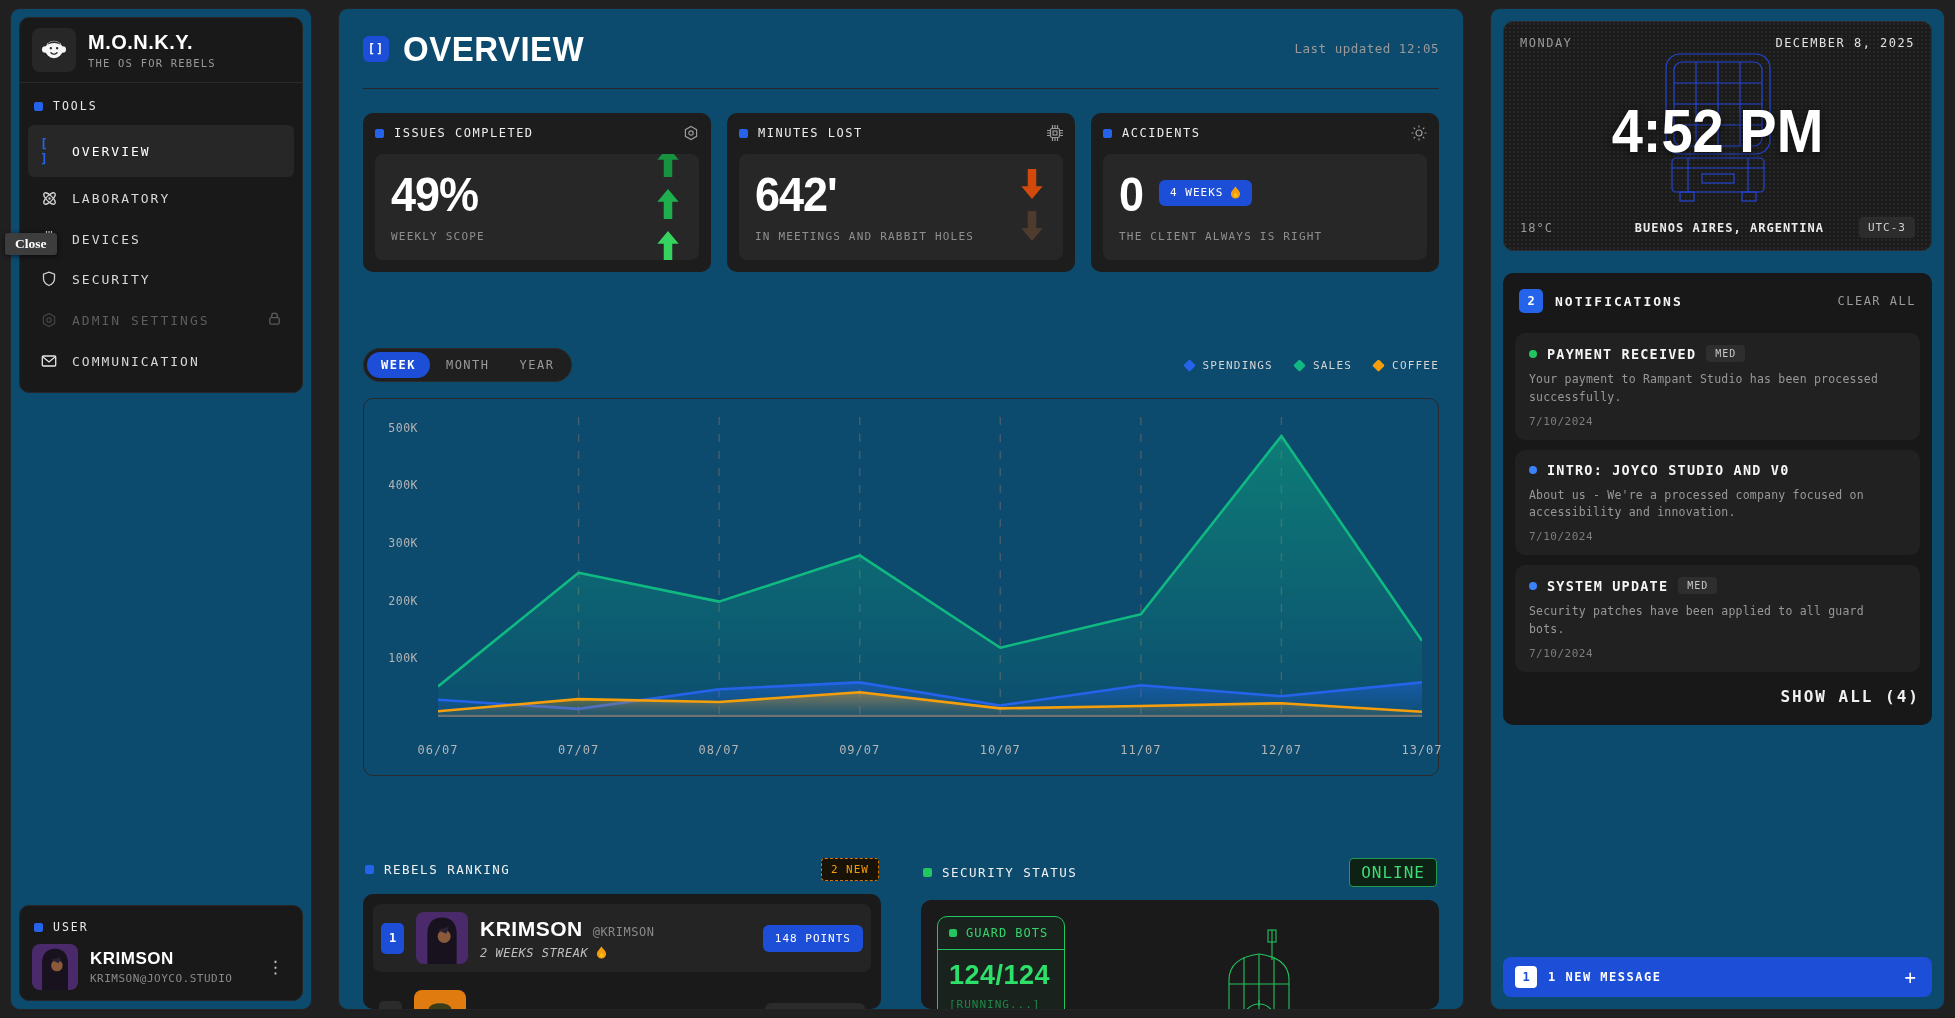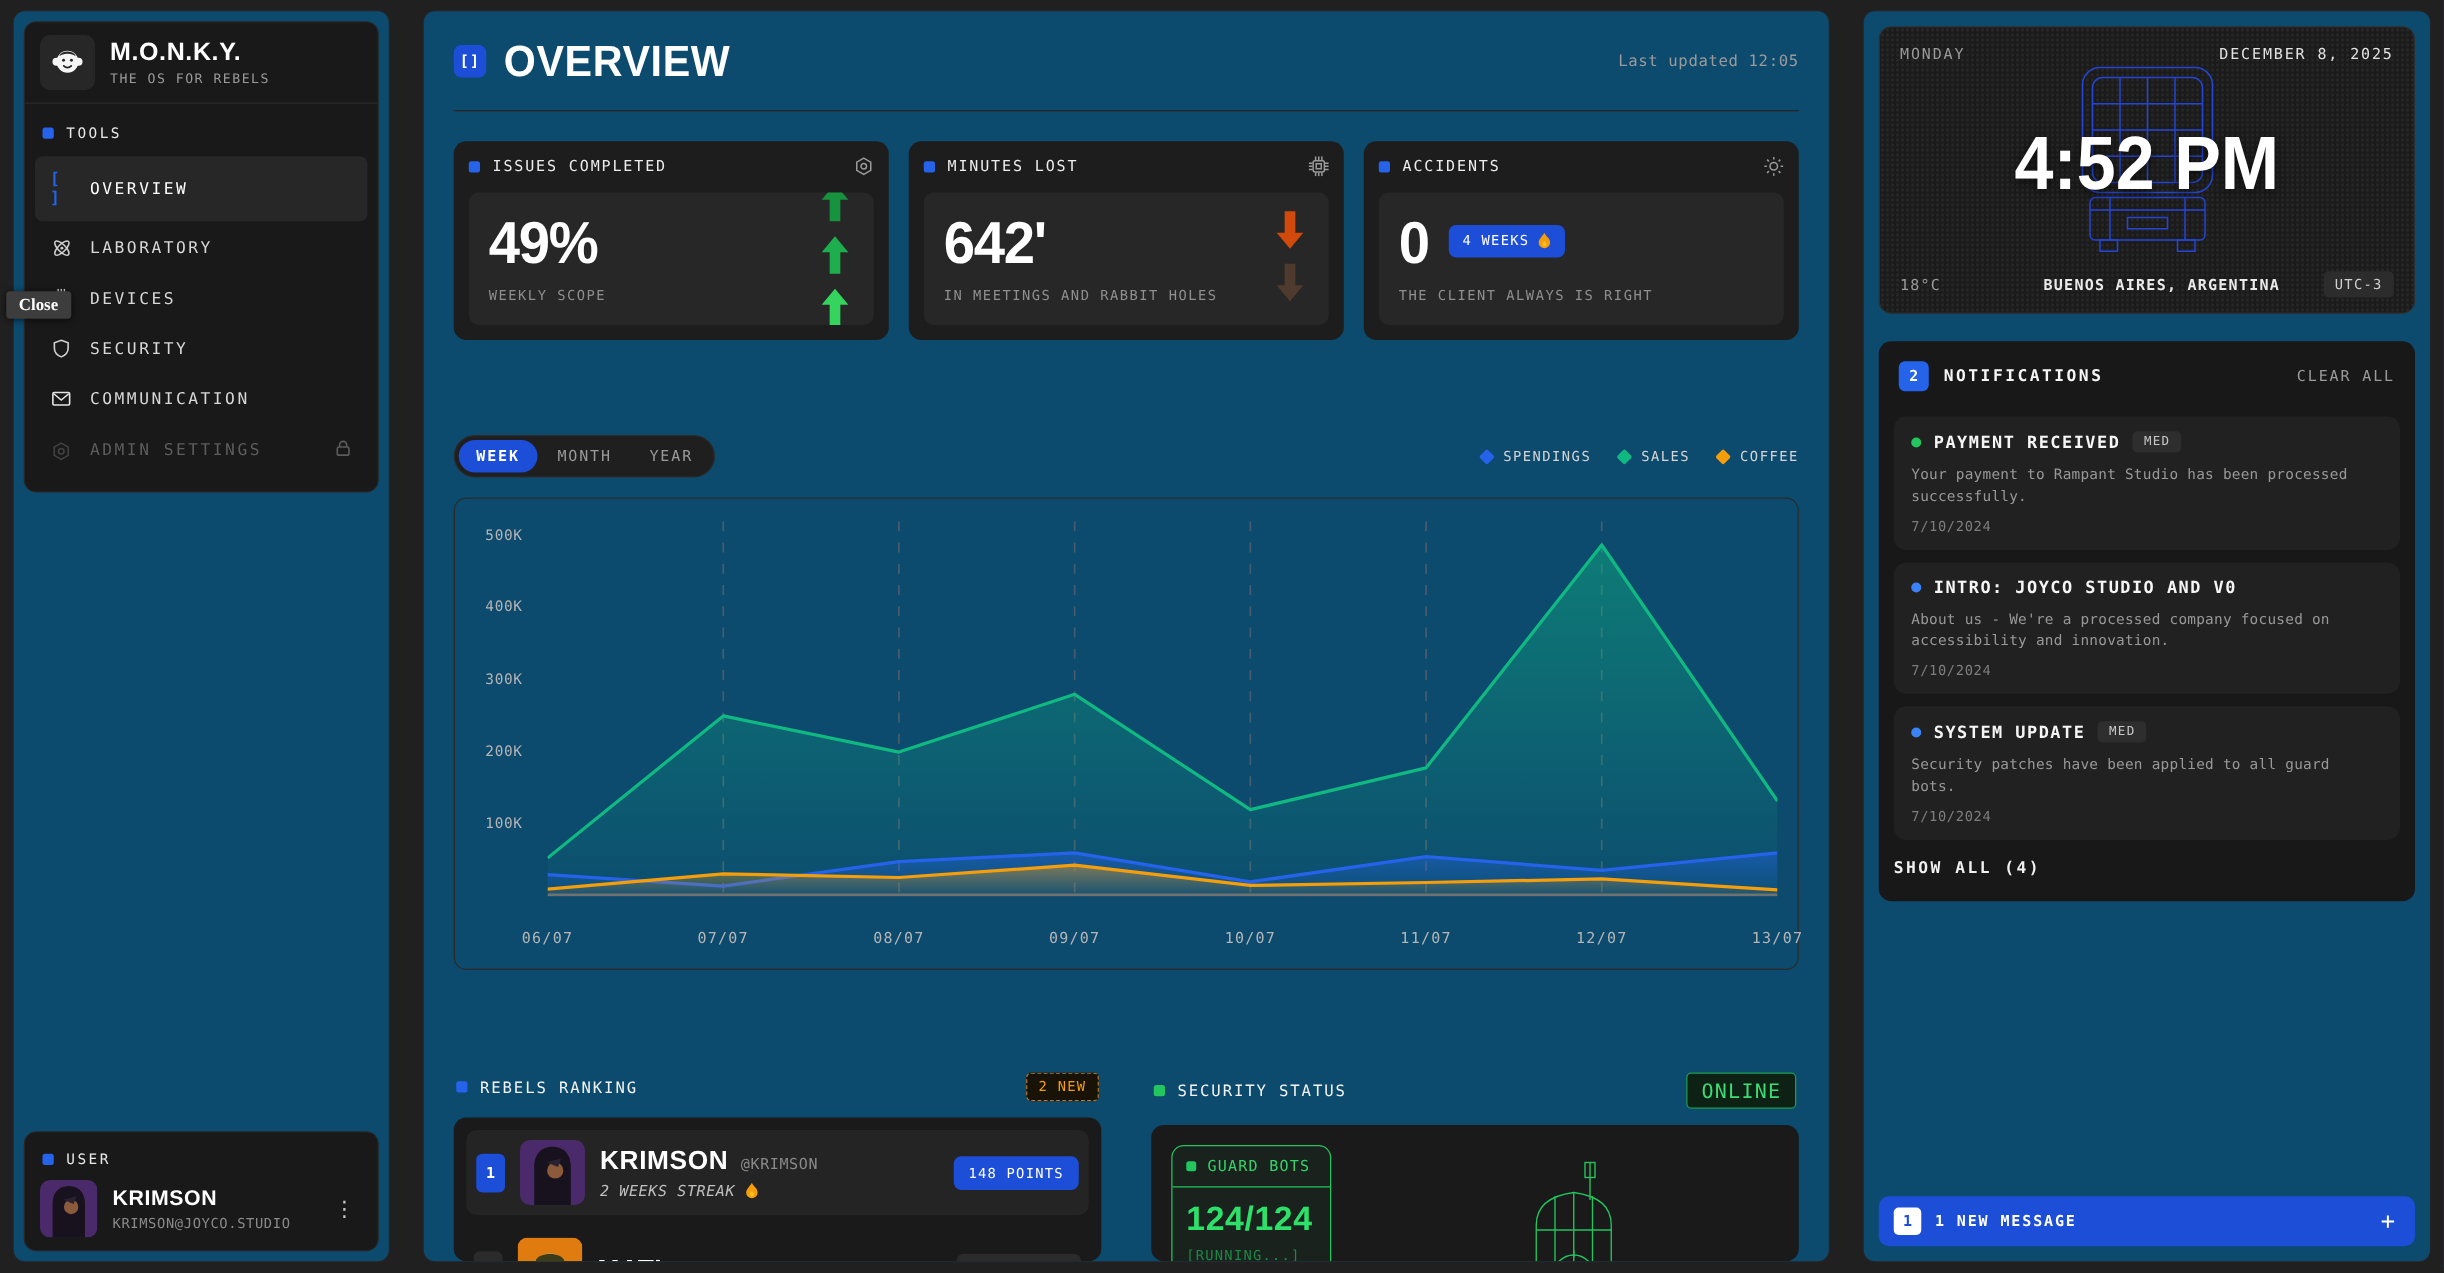--- a/index.html
+++ b/index.html
@@ -127,21 +127,21 @@
   .notif-title{font-size:13px;letter-spacing:2px;font-weight:700;color:#f5f5f5}
   .clear-all{margin-left:auto;color:#9a9a9a;font-size:12px;letter-spacing:1.5px;cursor:pointer}
   .notif-card{background:#212121;border-radius:10px;padding:12px 14px;margin-top:10px;cursor:pointer}
   .nc-title-row{display:flex;align-items:center;gap:10px}
   .dot{width:8px;height:8px;border-radius:50%;flex:none}
   .nc-title{font-size:13.5px;font-weight:700;letter-spacing:1.2px;color:#f5f5f5}
   .badge-med{background:#2e2e2e;color:#c8c8c8;font-size:10px;letter-spacing:1px;padding:3px 9px;border-radius:4px}
   .badge-med:empty{display:none}
   .nc-body{font-size:11.5px;color:#989898;margin-top:9px;line-height:1.55;letter-spacing:.2px}
   .nc-date{font-size:11px;color:#7d7d7d;margin-top:8px;letter-spacing:.5px}
-  .show-all{text-align:left;padding:15px 0 7px;font-size:13px;font-weight:700;letter-spacing:2px;color:#f0f0f0;cursor:pointer}
+  .show-all{text-align:right;padding:15px 0 7px;font-size:16px;font-weight:700;letter-spacing:2px;color:#f0f0f0;cursor:pointer}
 
   .msg-bar{margin-top:auto;background:#1d4ed8;border-radius:8px;display:flex;align-items:center;gap:11px;padding:9px 12px;cursor:pointer;flex:none}
   .msg-badge{width:22px;height:22px;background:#fff;color:#1d4ed8;border-radius:4px;display:grid;place-items:center;font-size:12px;font-weight:700;flex:none}
   .msg-text{font-size:12px;letter-spacing:1.5px;color:#fff;font-weight:700}
   .msg-plus{margin-left:auto;color:#fff;font-size:19px;padding:0 4px}
 </style>
 </head>
 <body>
 
 <div class="page">
@@ -196,43 +196,43 @@
         <span>DEVICES</span>
       </div>
       <div class="nav-item">
         <span class="nav-icon">
           <svg width="16" height="16" viewBox="0 0 16 16" fill="none" stroke="#cfcfcf" stroke-width="1.3">
             <path d="M8 1.2l5.5 2v4.3c0 3.3-2.2 5.6-5.5 7-3.3-1.4-5.5-3.7-5.5-7V3.2z"></path>
           </svg>
         </span>
         <span>SECURITY</span>
       </div>
-      <div class="nav-item">
-        <span class="nav-icon">
-          <svg width="16" height="16" viewBox="0 0 16 16" fill="none" stroke="#e5e5e5" stroke-width="1.3">
-            <rect x="1.3" y="3" width="13.4" height="10" rx="1"></rect>
-            <path d="M2 4l6 5 6-5"></path>
-          </svg>
-        </span>
-        <span>COMMUNICATION</span>
-      </div>
       <div class="nav-item disabled">
         <span class="nav-icon">
           <svg width="16" height="16" viewBox="0 0 16 16" fill="none" stroke="#6a6a6a" stroke-width="1.3">
             <path d="M8 1.5l5.6 3.2v6.6L8 14.5l-5.6-3.2V4.7z"></path>
               <circle cx="8" cy="8" r="2.2"></circle>
           </svg>
         </span>
         <span>ADMIN SETTINGS</span>
         <span class="lock-right">
           <svg width="15" height="15" viewBox="0 0 16 16" fill="none" stroke="#9a9a9a" stroke-width="1.4">
             <rect x="3" y="7" width="10" height="7" rx="1.5"></rect>
               <path d="M5 7V5.2a3 3 0 0 1 6 0V7"></path>
           </svg>
         </span>
+      </div>
+      <div class="nav-item">
+        <span class="nav-icon">
+          <svg width="16" height="16" viewBox="0 0 16 16" fill="none" stroke="#e5e5e5" stroke-width="1.3">
+            <rect x="1.3" y="3" width="13.4" height="10" rx="1"></rect>
+            <path d="M2 4l6 5 6-5"></path>
+          </svg>
+        </span>
+        <span>COMMUNICATION</span>
       </div>
     </div>
 
     <div class="side-card user-card">
       <div class="section-label" style="padding:4px 2px 0">
         <span class="blue-sq"></span>
         <span>USER</span>
       </div>
       <div class="user-row">
         <div class="avatar">

